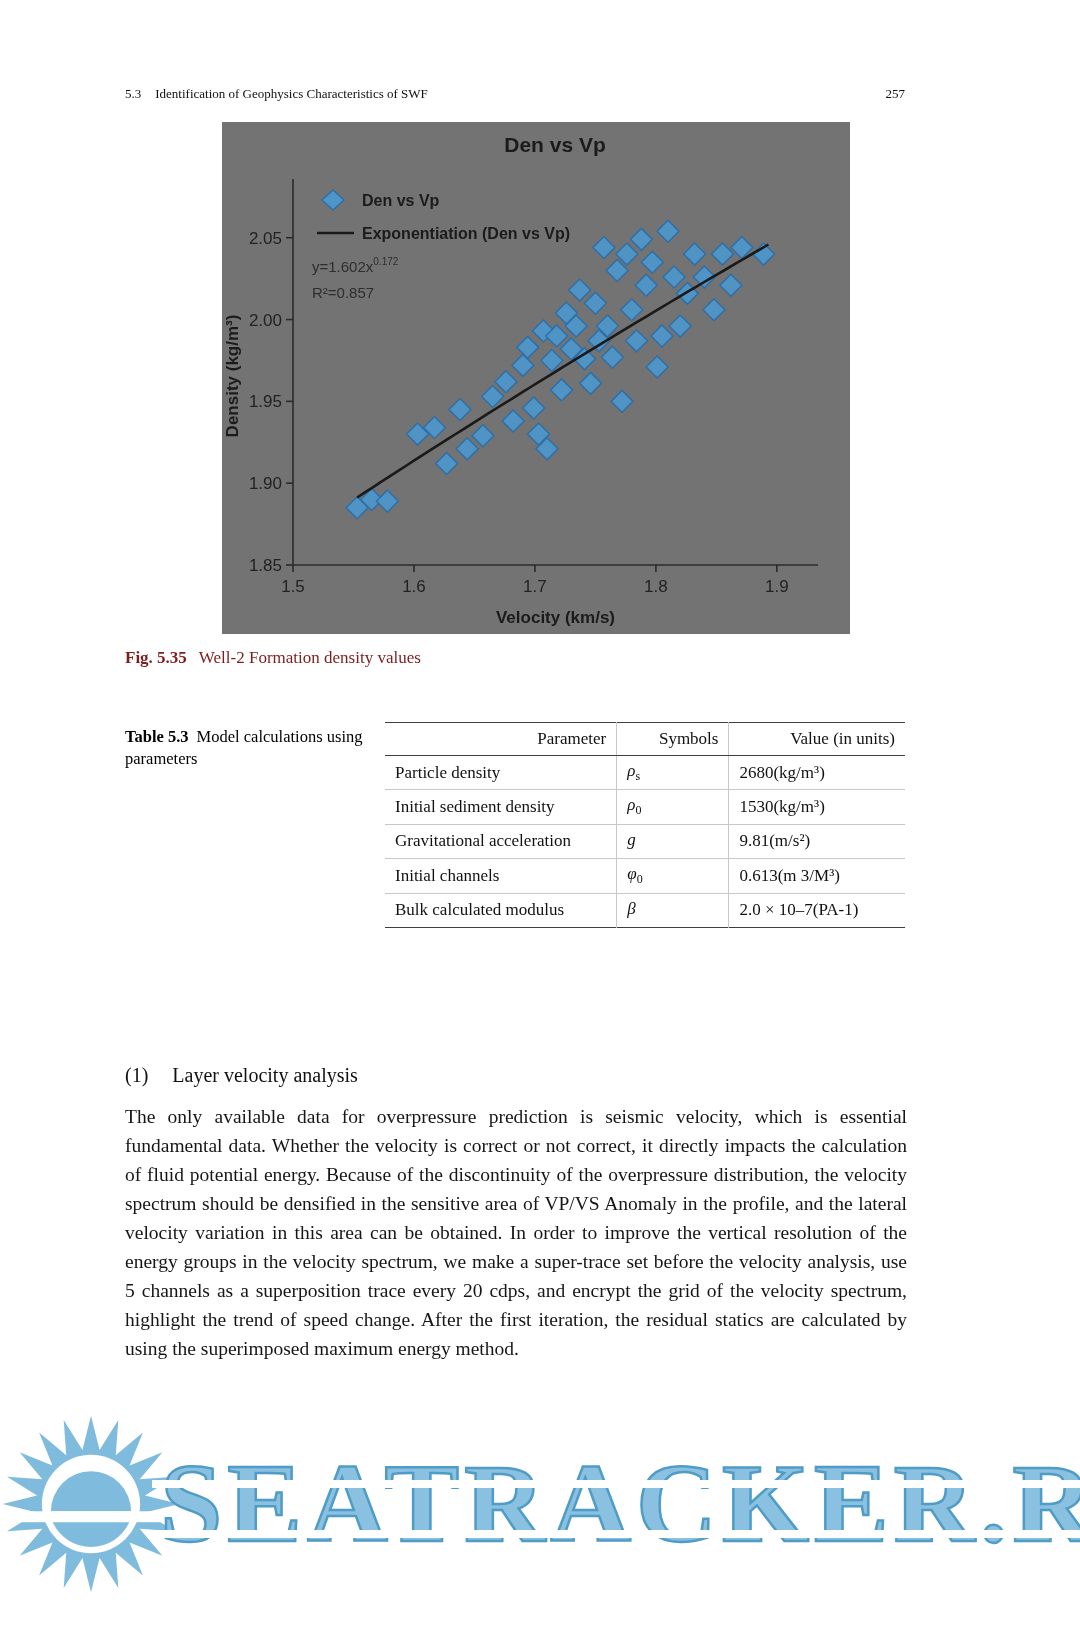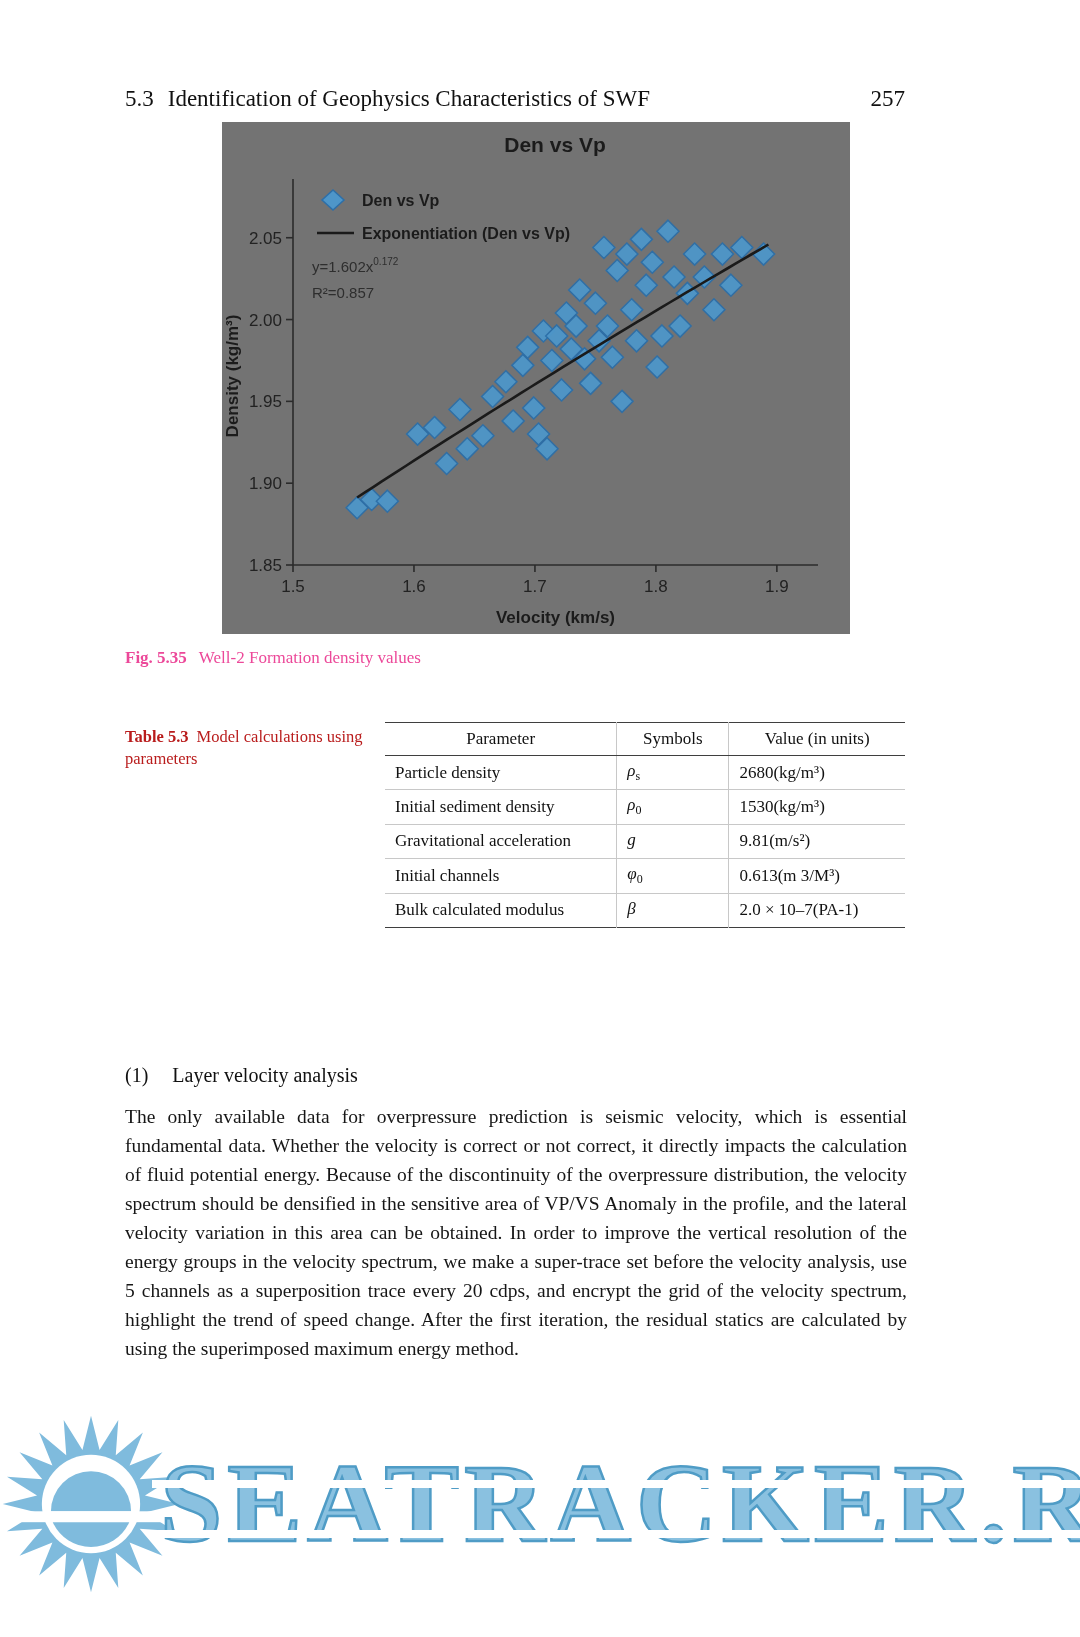--- a/index.html
+++ b/index.html
@@ -1,36 +1,36 @@
 <!DOCTYPE html>
 <html><head>
 <meta charset="utf-8">
 <style>
   html,body{margin:0;padding:0;background:#ffffff;}
   body{font-family:"Liberation Serif", serif; color:#1a1a1a;}
   .page{position:relative;width:1080px;height:1637px;background:#fff;margin:0 auto;overflow:hidden;}
 
   
-  .running-head{position:absolute;left:125px;top:86px;width:780px;display:flex;justify-content:space-between;font-size:23px;color:#111;}
+  .running-head{position:absolute;left:125px;top:86px;width:780px;display:flex;justify-content:space-between;font-size:13px;color:#111;}
   .running-head .sec-num{margin-right:14px;}
 
   
   .figure{position:absolute;left:222px;top:122px;width:628px;height:512px;background:#737373;}
   .figure svg{display:block;width:628px;height:512px;}
   .figure svg text{font-family:"Liberation Sans", sans-serif;}
 
   
-  .fig-caption{position:absolute;left:125px;top:648px;width:780px;font-size:17px;color:#ec4899;}
+  .fig-caption{position:absolute;left:125px;top:648px;width:780px;font-size:17px;color:#7f1d1d;}
   .fig-caption .cap-label{font-weight:bold;margin-right:12px;}
 
   
-  .table-label{position:absolute;left:125px;top:726px;width:248px;font-size:16.5px;line-height:22px;color:#b91c1c;}
+  .table-label{position:absolute;left:125px;top:726px;width:248px;font-size:16.5px;line-height:22px;color:#000000;}
   .table-label b{margin-right:8px;}
   .param-table{position:absolute;left:385px;top:722px;width:520px;border-collapse:collapse;font-size:17px;color:#111;border-bottom:1.5px solid #3f3f3f;}
-  .param-table th{font-weight:normal;text-align:center;padding:6px 10px;border-top:1.5px solid #3f3f3f;border-bottom:1px solid #3f3f3f;}
+  .param-table th{font-weight:normal;text-align:right;padding:6px 10px;border-top:1.5px solid #3f3f3f;border-bottom:1px solid #3f3f3f;}
   .param-table td{padding:5px 10px;border-top:1px solid #c8c8c8;}
   .param-table tr > *:nth-child(1){width:245px;border-right:1px solid #c8c8c8;}
   .param-table tr > *:nth-child(2){width:100px;border-right:1px solid #c8c8c8;}
   .param-table tr > *:nth-child(3){width:175px;}
   .param-table td.sym i{font-style:italic;}
   .param-table td.sym sub{font-size:12px;}
 
   
   .sec-heading{position:absolute;left:125px;top:1064px;font-size:20px;color:#111;}
   .sec-heading .h-num{margin-right:24px;}

